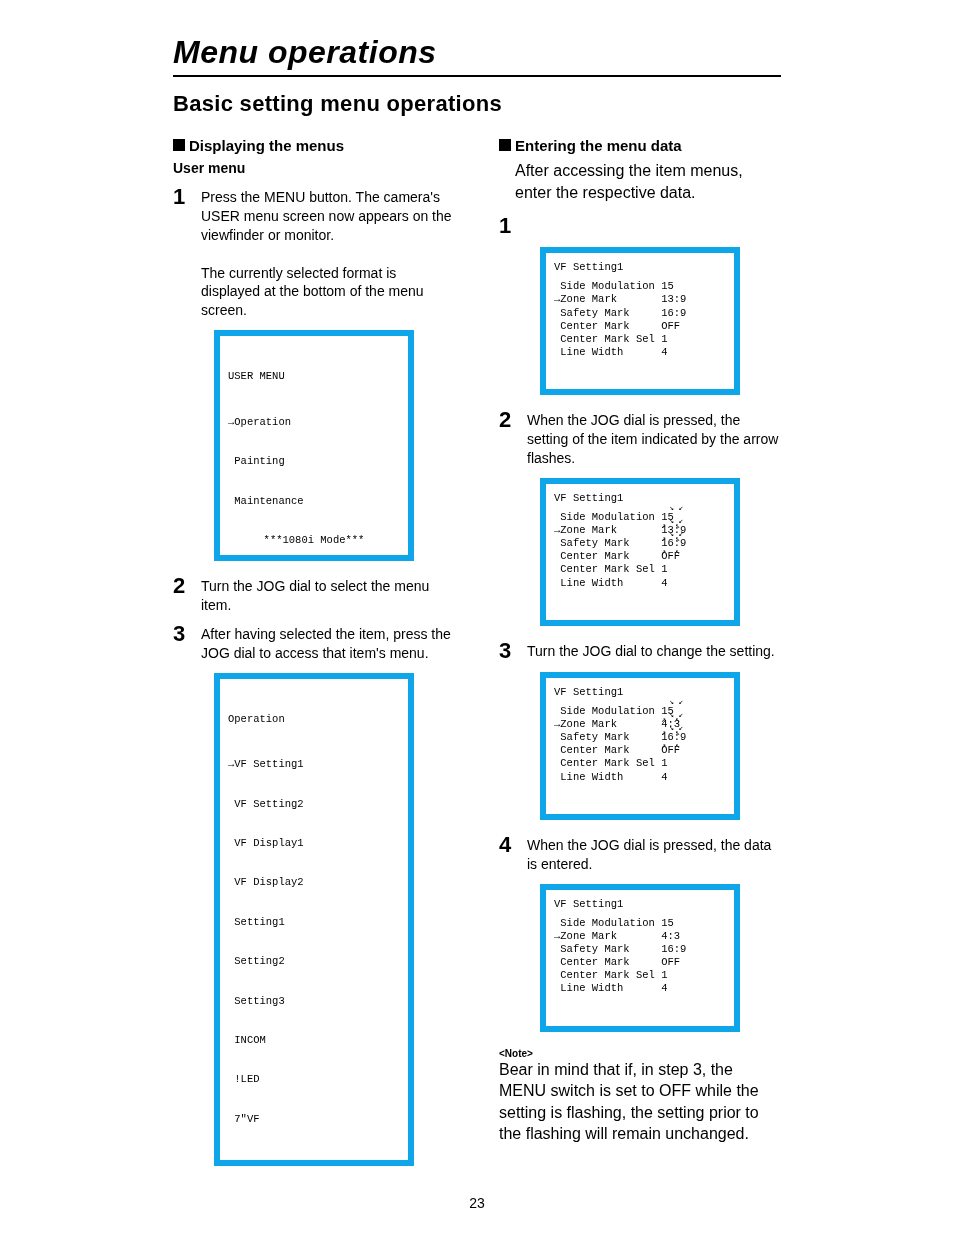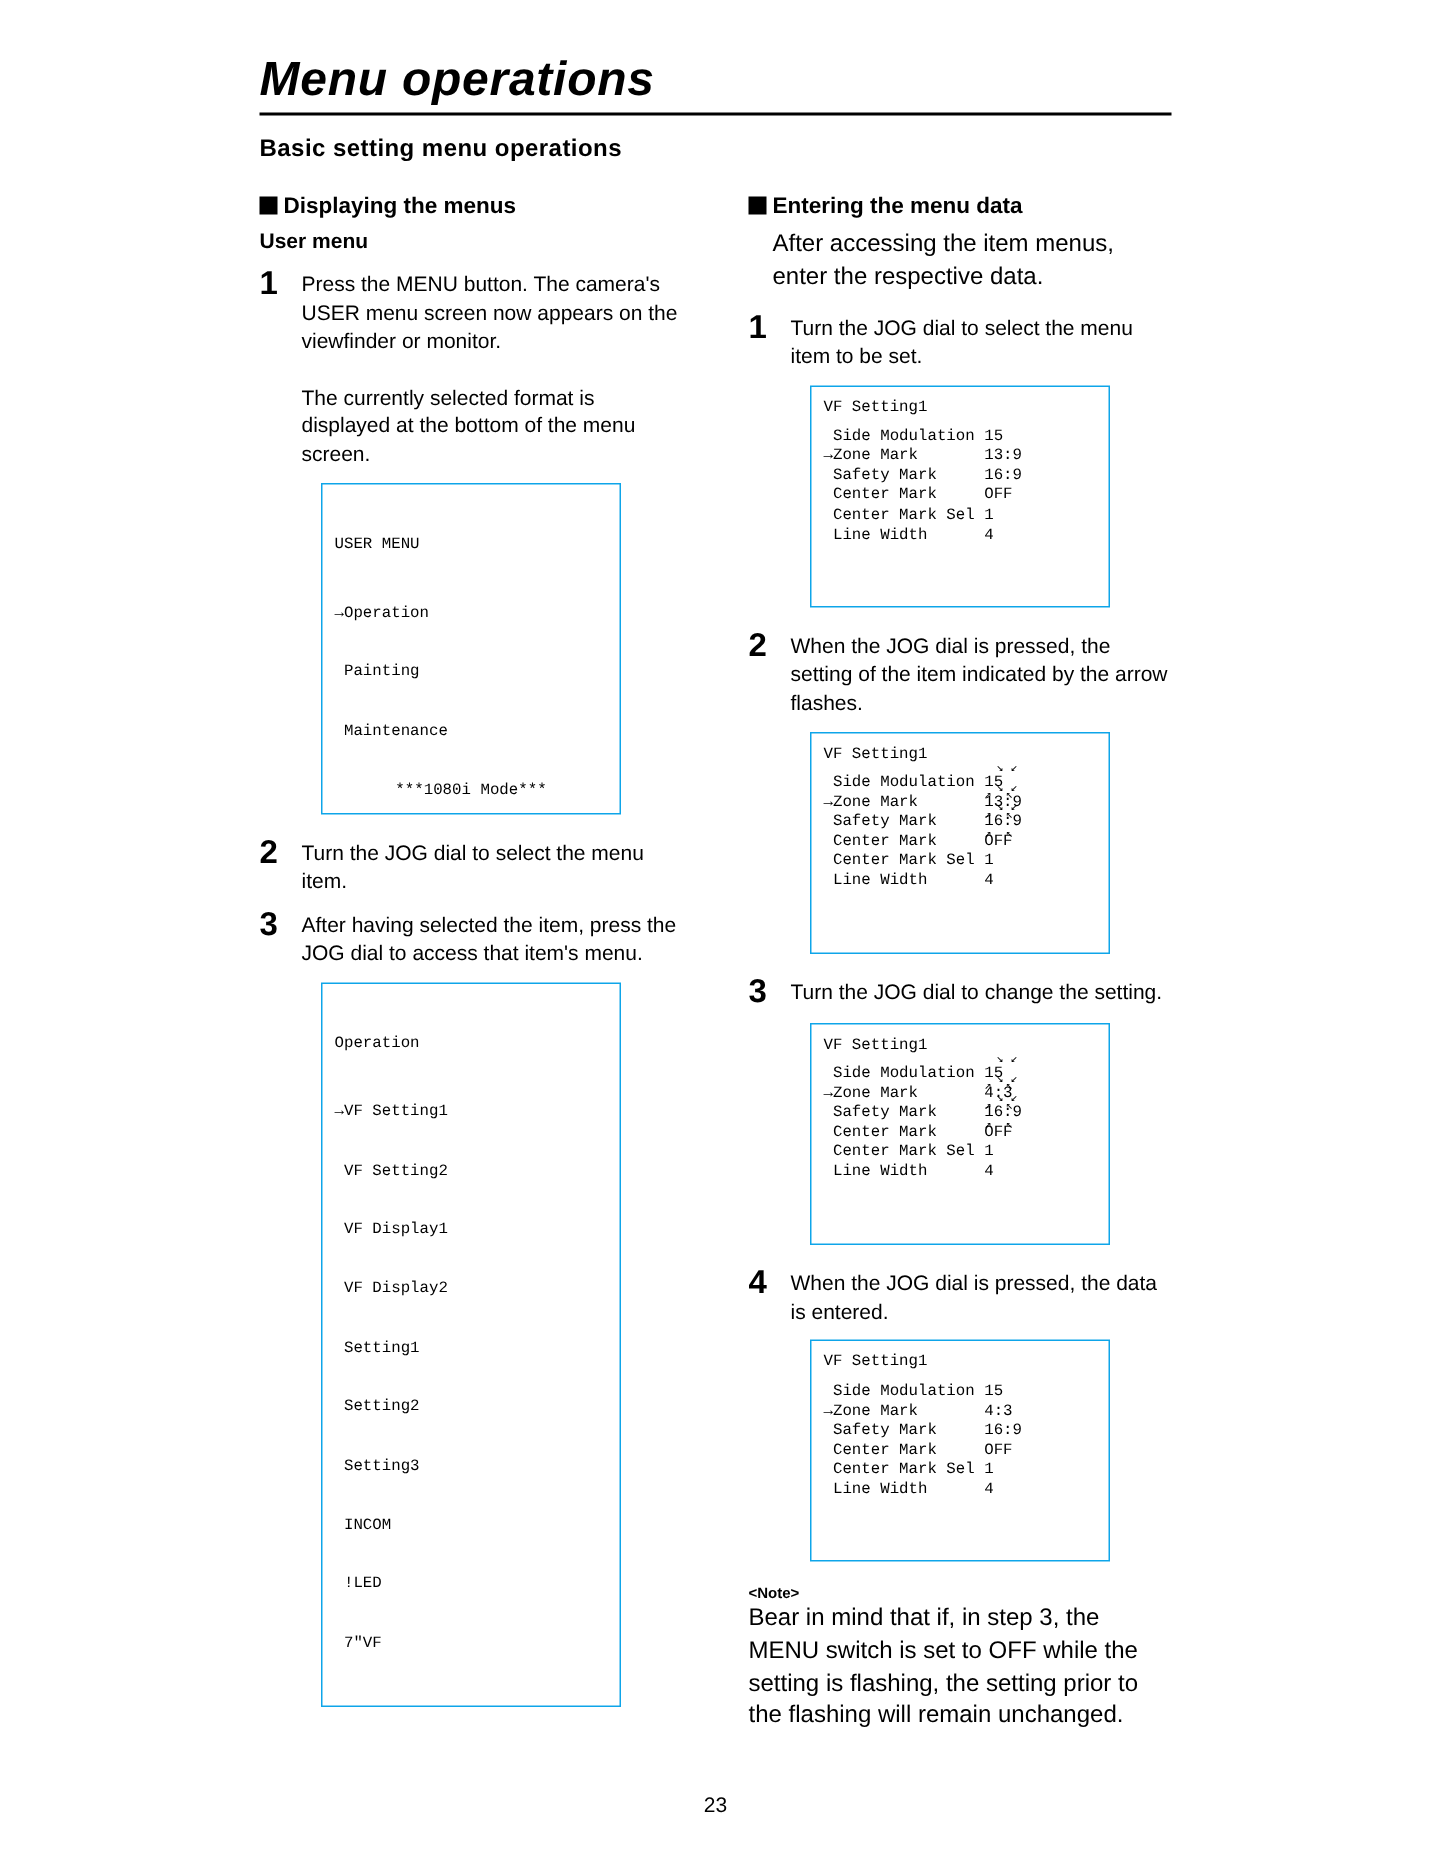--- a/index.html
+++ b/index.html
@@ -23,21 +23,21 @@
     font-size: 32px;
     margin: 0 0 4px 0;
     letter-spacing: 0.5px;
   }
   .title-rule {
     border: 0;
     border-top: 2px solid #000;
     margin: 0 0 14px 0;
   }
   h2.section {
-    font-size: 16px;
+    font-size: 22px;
     font-weight: bold;
     margin: 0 0 20px 0;
     letter-spacing: 0.3px;
   }
   .cols {
     display: flex;
     gap: 44px;
   }
   .col {
     flex: 1 1 0;
@@ -83,21 +83,21 @@
     min-width: 18px;
     flex: none;
     margin-top: -2px;
   }
   .step .body {
     font-size: 14px;
     line-height: 1.35;
     flex: 1;
   }
   .screenbox {
-    border: 1px solid #0ea5e9;
+    border: 6px solid #0ea5e9;
     width: 200px;
     min-height: 138px;
     margin: 4px auto 16px auto;
     padding: 8px 8px;
     box-sizing: border-box;
     font-family: "Courier New", monospace;
     font-size: 10.5px;
     line-height: 1.25;
     white-space: pre;
     position: relative;
@@ -212,21 +212,20 @@
 
     <div class="col">
       <div class="blkhead">
         <span class="square"></span>
         <span>Entering the menu data</span>
       </div>
       <div class="para" style="margin-left:16px;">After accessing the item menus, enter the respective data.</div>
 
       <div class="step">
         <div class="num">1</div>
-        <div class="body">Turn the JOG dial to select the menu item to be set.</div>
       </div>
       <div class="screenbox tall" id="vfbox1"><span class="uppercase-title mono-line">VF Setting1</span><span class="mono-line pair"><span> Side Modulation </span><span class="valcol">15</span></span><span class="mono-line pair"><span>→Zone Mark       </span><span class="valcol">13:9</span></span><span class="mono-line pair"><span> Safety Mark     </span><span class="valcol">16:9</span></span><span class="mono-line pair"><span> Center Mark     </span><span class="valcol">OFF</span></span><span class="mono-line pair"><span> Center Mark Sel </span><span class="valcol">1</span></span><span class="mono-line pair"><span> Line Width      </span><span class="valcol">4</span></span></div>
 
       <div class="step">
         <div class="num">2</div>
         <div class="body">When the JOG dial is pressed, the setting of the item indicated by the arrow flashes.</div>
       </div>
       <div class="screenbox tall" id="vfbox2"><span class="uppercase-title mono-line">VF Setting1</span><span class="mono-line pair"><span> Side Modulation </span><span class="valcol"><span class="flash-up">↘&nbsp;↙</span>15<span class="flash-down">↗&nbsp;&nbsp;↖</span></span></span><span class="mono-line pair"><span>→Zone Mark       </span><span class="valcol"><span class="flash-up">↘&nbsp;↙</span>13:9<span class="flash-down">↗&nbsp;&nbsp;↖</span></span></span><span class="mono-line pair"><span> Safety Mark     </span><span class="valcol"><span class="flash-up">↘&nbsp;↙</span>16:9<span class="flash-down">↗&nbsp;&nbsp;↖</span></span></span><span class="mono-line pair"><span> Center Mark     </span><span class="valcol">OFF</span></span><span class="mono-line pair"><span> Center Mark Sel </span><span class="valcol">1</span></span><span class="mono-line pair"><span> Line Width      </span><span class="valcol">4</span></span></div>
 
       <div class="step">

